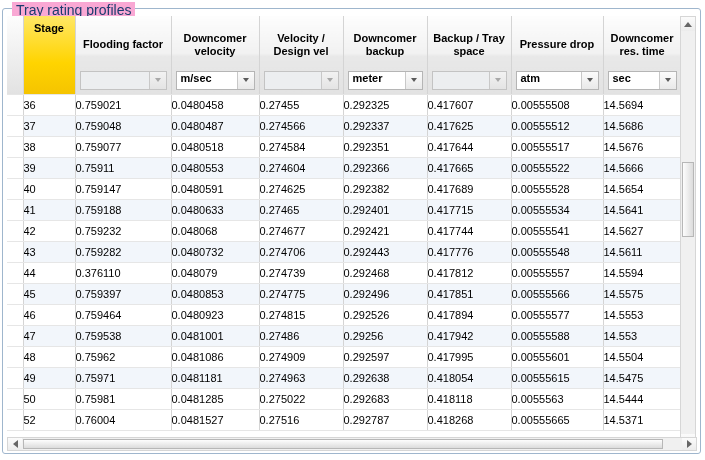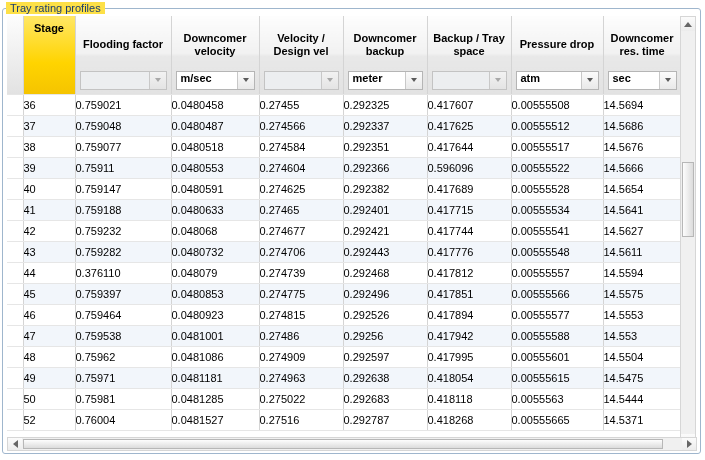--- a/index.html
+++ b/index.html
@@ -22,25 +22,25 @@
     top: 8px;
     width: 699px;
     height: 446px;
     border: 1px solid #9fb6cd;
     border-radius: 3px;
     background: #ffffff;
     box-sizing: border-box;
   }
   .panel-title {
     position: absolute;
-    left: 3px;
+    left: 9px;
     top: -7px;
-    background: #fde047;
+    background: #f9a8d4;
     padding: 0 4px;
-    font-size: 11px;
+    font-size: 14px;
     color: #1a3c6e;
     white-space: nowrap;
   }
 
   .grid-wrap {
     position: absolute;
     left: 4px;
     top: 7px;
     width: 690px;
     height: 433px;
@@ -417,21 +417,21 @@
             <td class="num">0.00555517</td>
             <td class="num">14.5676</td>
           </tr>
           <tr class="odd">
             <td class="sel-col"></td>
             <td class="stage-cell">39</td>
             <td class="num">0.75911</td>
             <td class="num">0.0480553</td>
             <td class="num">0.274604</td>
             <td class="num">0.292366</td>
-            <td class="num">0.596096</td>
+            <td class="num">0.417665</td>
             <td class="num">0.00555522</td>
             <td class="num">14.5666</td>
           </tr>
           <tr class="even">
             <td class="sel-col"></td>
             <td class="stage-cell">40</td>
             <td class="num">0.759147</td>
             <td class="num">0.0480591</td>
             <td class="num">0.274625</td>
             <td class="num">0.292382</td>

